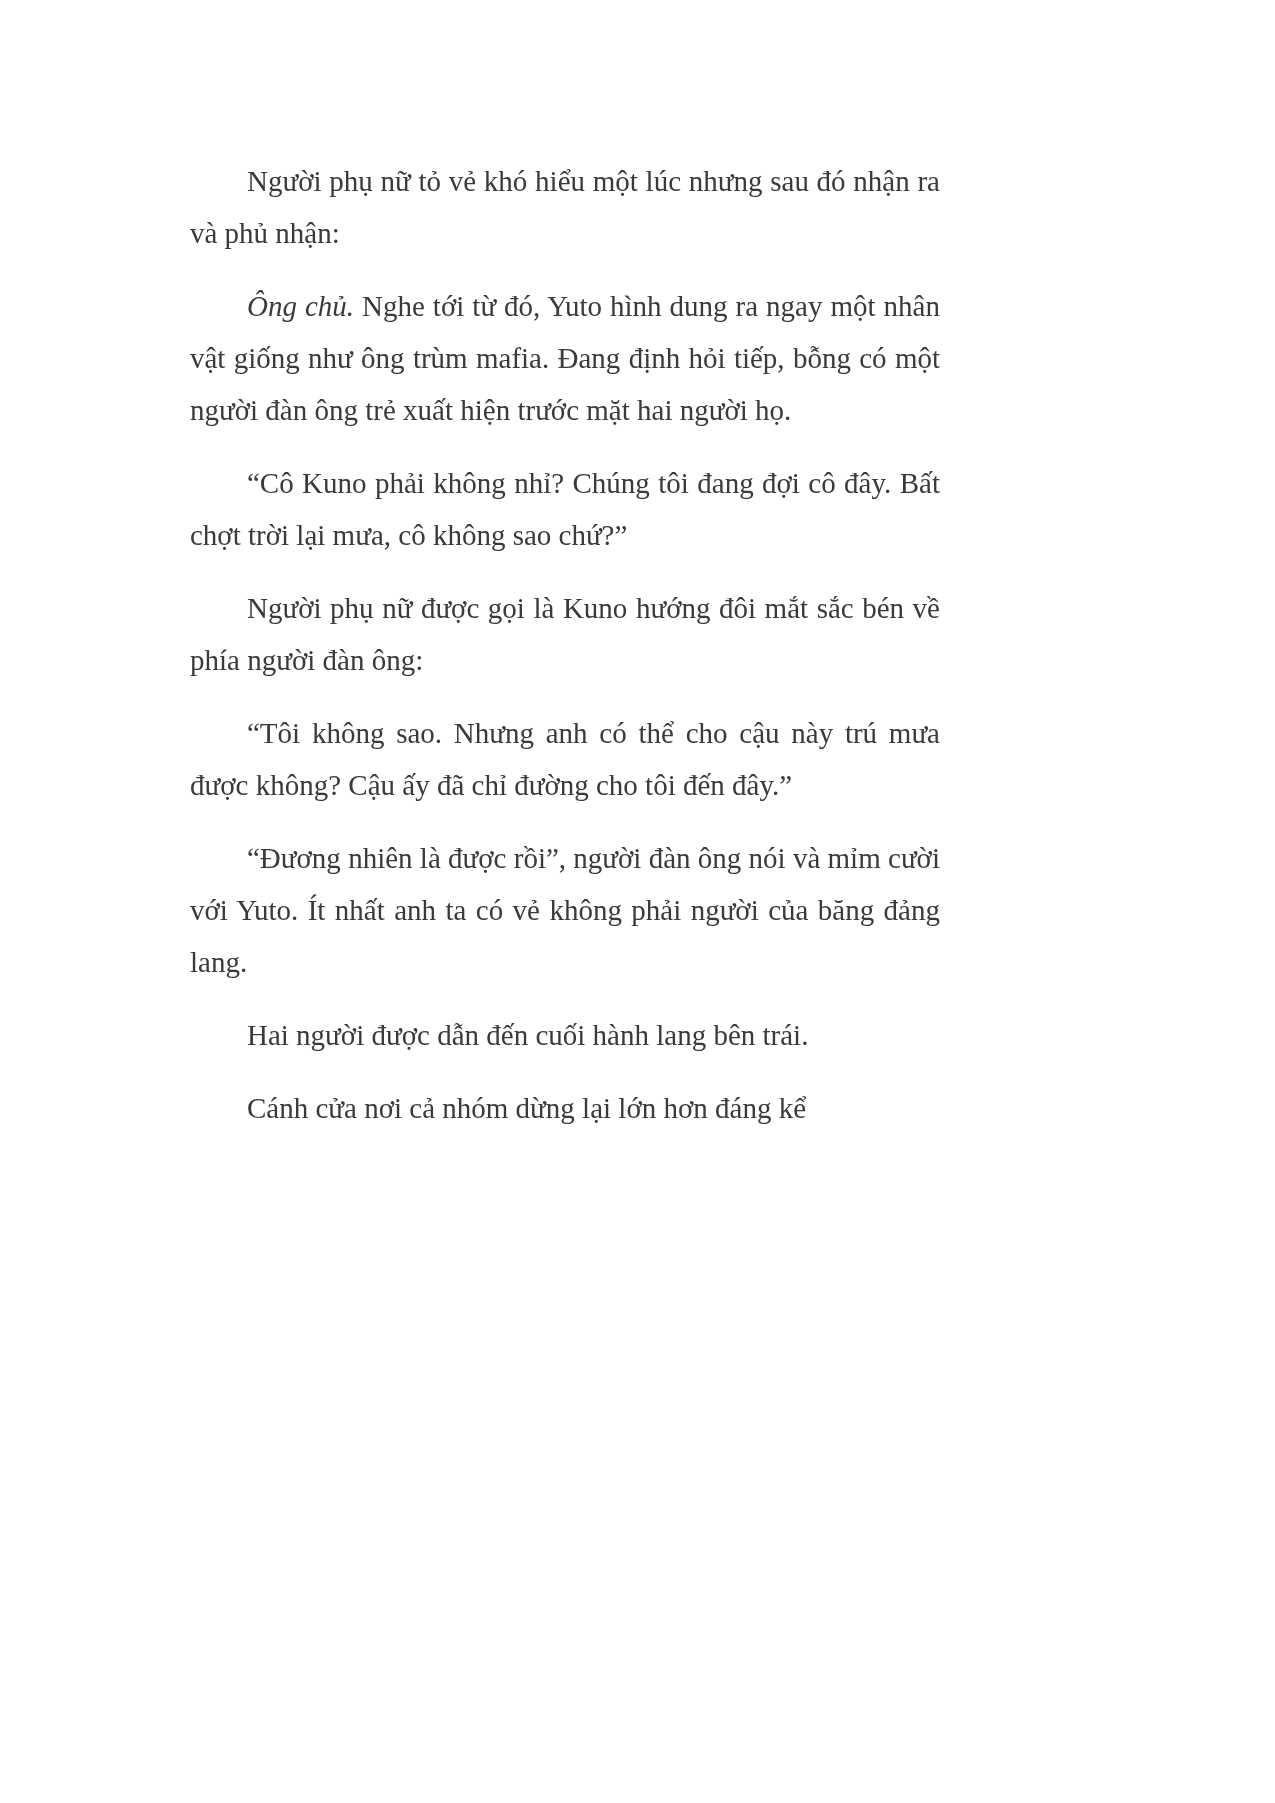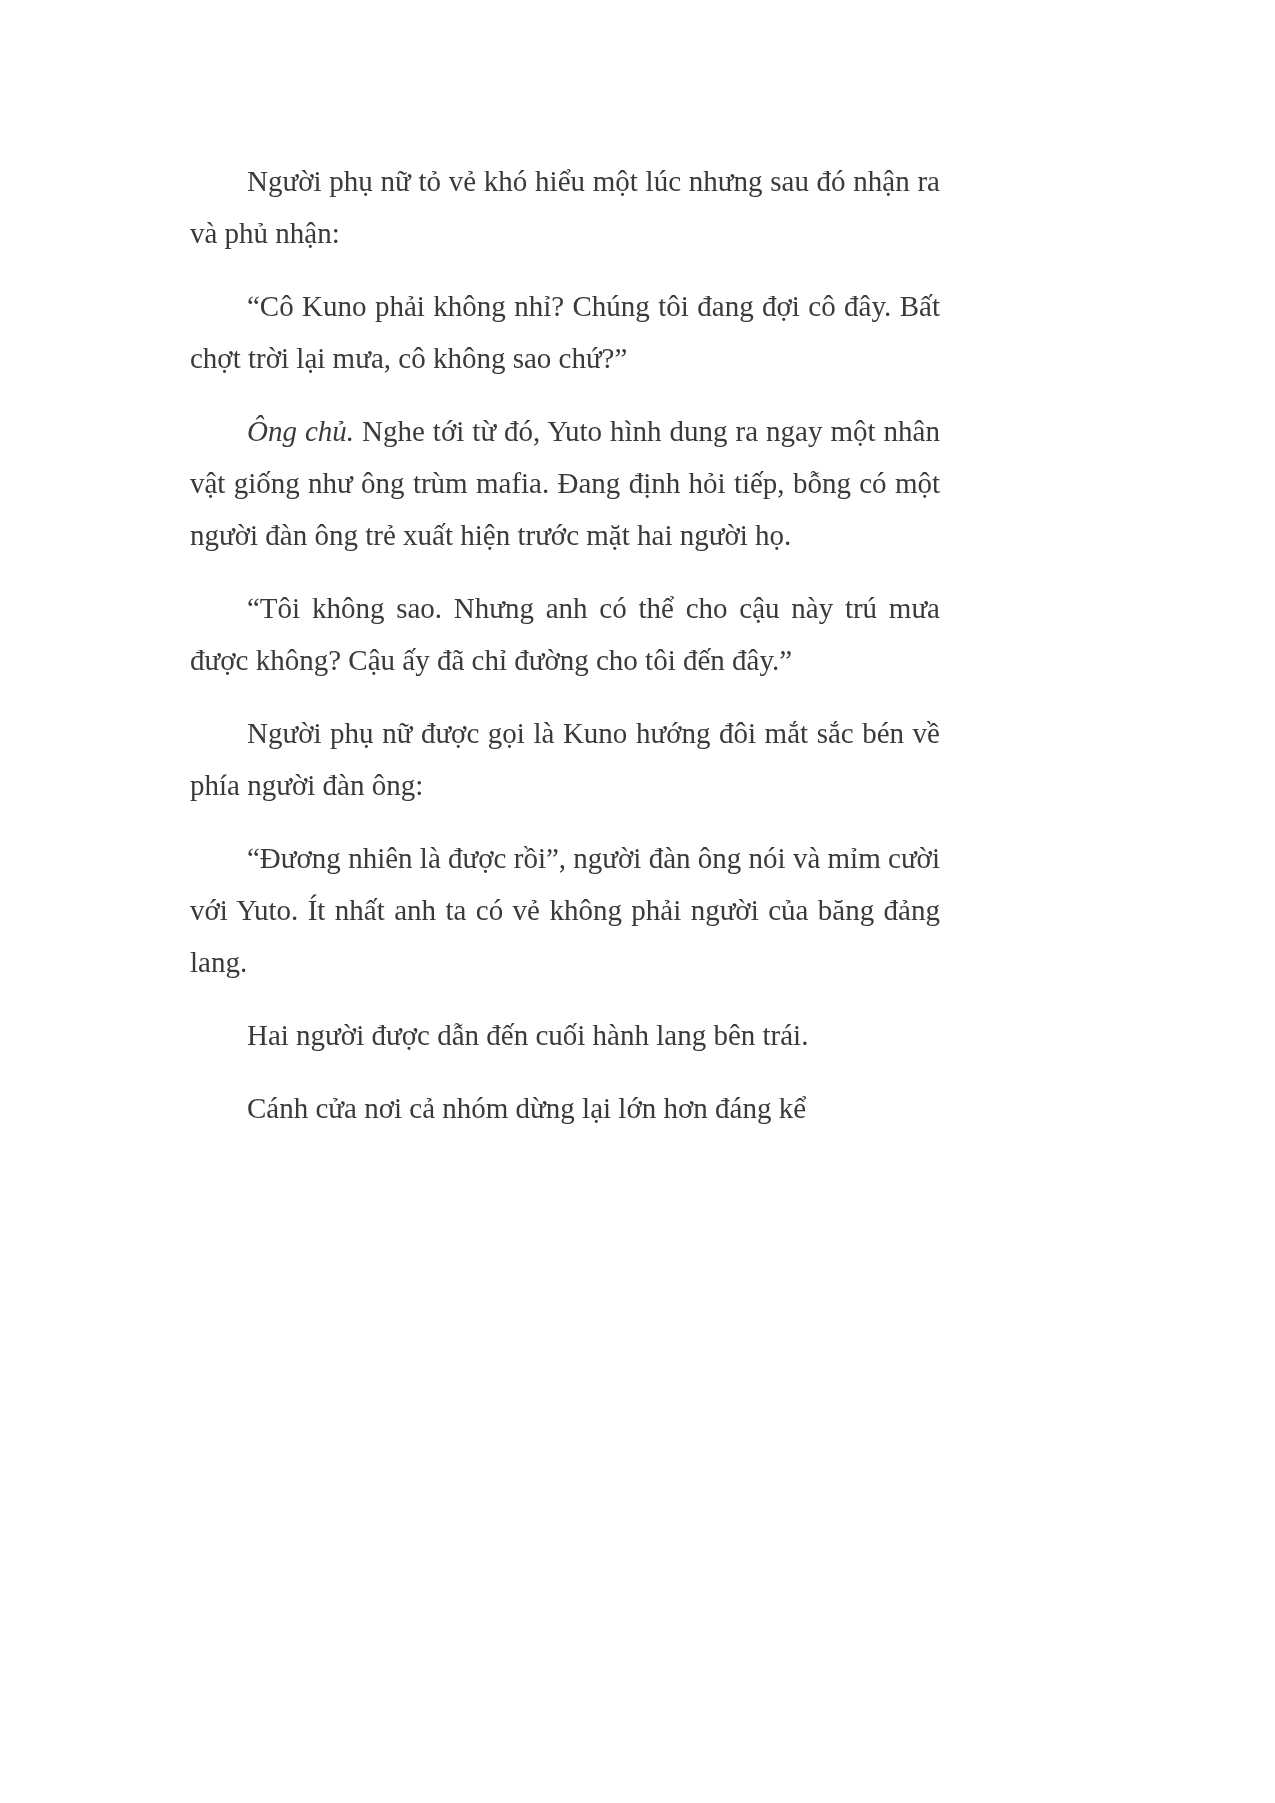--- a/index.html
+++ b/index.html
@@ -67,24 +67,24 @@
 
   .wave { margin-top: 4px; display: block; }
 </style>
 </head>
 <body>
 
 <div class="page">
 
   <div class="content">
     <p>Người phụ nữ tỏ vẻ khó hiểu một lúc nhưng sau đó nhận ra và phủ nhận:</p>
+    <p><span class="em">Ông chủ.</span><span> Nghe tới từ đó, Yuto hình dung ra ngay một nhân vật giống như ông trùm mafia. Đang định hỏi tiếp, bỗng có một người đàn ông trẻ xuất hiện trước mặt hai người họ.</span></p>
     <p>“Cô Kuno phải không nhỉ? Chúng tôi đang đợi cô đây. Bất chợt trời lại mưa, cô không sao chứ?”</p>
-    <p><span class="em">Ông chủ.</span><span> Nghe tới từ đó, Yuto hình dung ra ngay một nhân vật giống như ông trùm mafia. Đang định hỏi tiếp, bỗng có một người đàn ông trẻ xuất hiện trước mặt hai người họ.</span></p>
+    <p>Người phụ nữ được gọi là Kuno hướng đôi mắt sắc bén về phía người đàn ông:</p>
     <p>“Tôi không sao. Nhưng anh có thể cho cậu này trú mưa được không? Cậu ấy đã chỉ đường cho tôi đến đây.”</p>
-    <p>Người phụ nữ được gọi là Kuno hướng đôi mắt sắc bén về phía người đàn ông:</p>
     <p>“Đương nhiên là được rồi”, người đàn ông nói và mỉm cười với Yuto. Ít nhất anh ta có vẻ không phải người của băng đảng lang.</p>
     <p>Hai người được dẫn đến cuối hành lang bên trái.</p>
     <p>Cánh cửa nơi cả nhóm dừng lại lớn hơn đáng kể</p>
   </div>
 
   <div class="footer">
     <span class="bag">
       <svg width="44" height="50" viewBox="0 0 44 50">
         <g fill="none" stroke="#9cabab" stroke-width="2.2" stroke-linecap="round">
           <path d="M17 13 C13 10 13 5 16.5 4 C19 3.2 21 4.5 22 6.3 C23 4.5 25 3.2 27.5 4 C31 5 31 10 27 13"></path>

